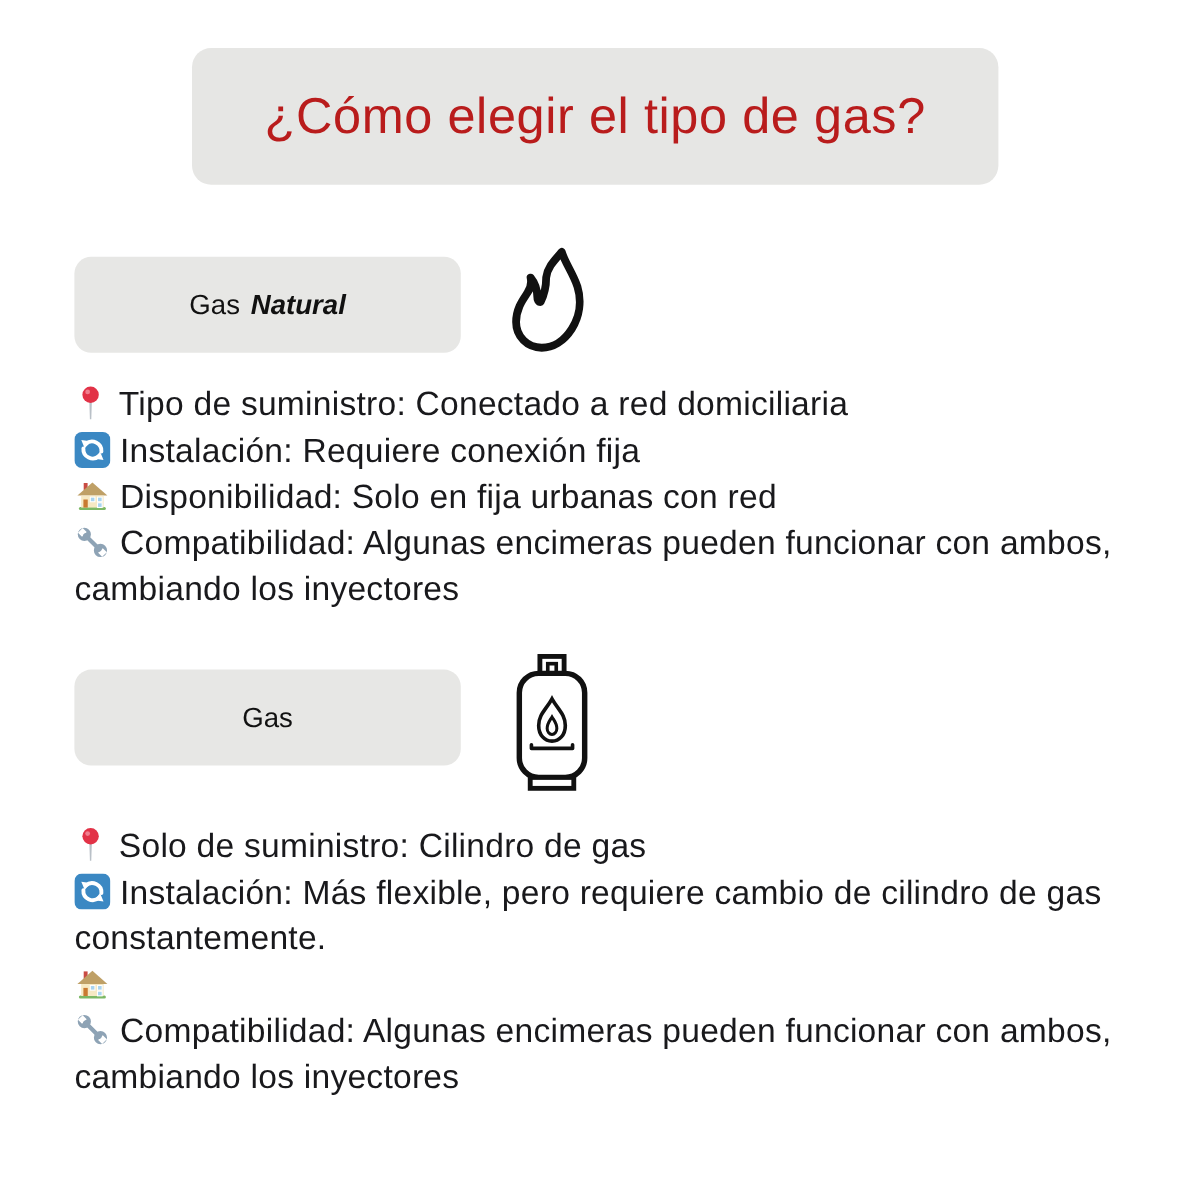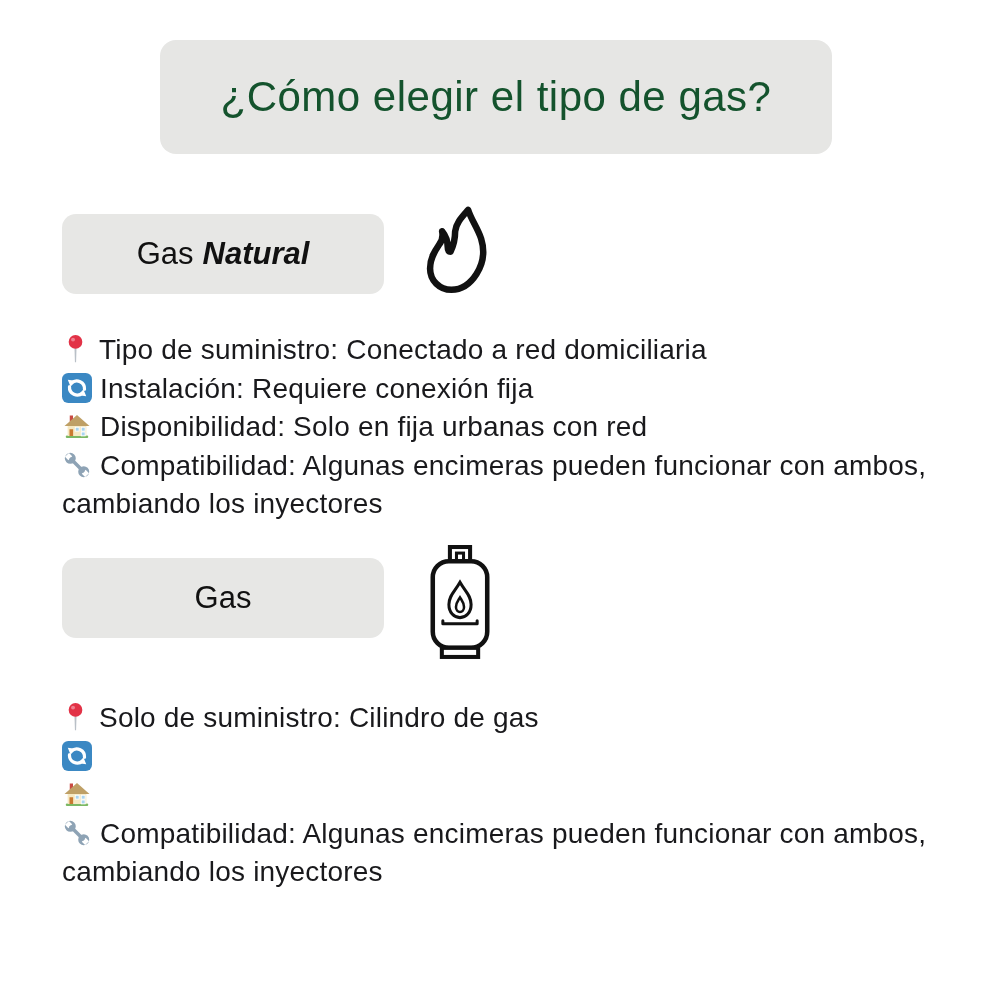--- a/index.html
+++ b/index.html
@@ -8,42 +8,41 @@
     font-family:"Liberation Sans", sans-serif;
     color:#161618;
     position:relative;overflow:hidden;
   }
   .canvas{position:absolute;inset:0;width:990px;height:990px;}
 
   .title-box{
     position:absolute;left:160px;top:40px;width:672px;height:114px;
     background:#e6e6e4;border-radius:16px;
     display:flex;align-items:center;justify-content:center;
-    font-size:42px;font-weight:500;color:#14532d;letter-spacing:.5px;
+    font-size:42px;font-weight:500;color:#b91c1c;letter-spacing:.5px;
   }
 
   .label-box{
     position:absolute;left:62px;width:322px;height:80px;
     background:#e7e7e5;border-radius:14px;
     display:flex;align-items:center;justify-content:center;
-    font-size:31px;color:#111;white-space:nowrap;
+    font-size:23px;color:#111;white-space:nowrap;
   }
   .label-box .bold{font-weight:800;margin-left:9px;font-style:italic;}
   #label-box-1{top:214px;}
   #label-box-2{top:558px;}
 
   .section-icon{position:absolute;}
   #flame-icon{left:418px;top:201px;width:78px;height:107px;}
   #cylinder-icon{left:427px;top:544px;width:66px;height:119px;}
 
   .list{
     position:absolute;left:62px;width:876px;
     font-size:28px;line-height:38.6px;color:#19191c;
     letter-spacing:.2px;
-    margin-top:13px;
   }
   #list-1{top:318px;}
   #list-2{top:686px;}
   .list p{margin:0;}
 
   .emoji{display:inline-block;width:30px;height:30px;vertical-align:-5px;margin-right:8px;}
   .emoji.pin{width:19px;height:31px;vertical-align:-6px;margin-right:14px;margin-left:4px;}
 </style>
 </head>
 <body>
@@ -125,21 +124,21 @@
           <circle cx="7.4" cy="5.6" r="2.1" fill="#f07f8f"></circle>
         </svg><span>Solo de suministro: Cilindro de gas</span>
     </p>
     <p>
       <svg class="emoji" viewBox="0 0 24 24">
           <rect width="24" height="24" rx="5" fill="#3b88c3"></rect>
           <path d="M18 13 A6.2 6.2 0 0 0 7.6 8.0" stroke="#fff" stroke-width="2.6" fill="none" stroke-linecap="round"></path>
           <polygon points="4.6,5.4 10.6,6.2 6.9,11.0" fill="#fff"></polygon>
           <path d="M6 11 A6.2 6.2 0 0 0 16.4 16.0" stroke="#fff" stroke-width="2.6" fill="none" stroke-linecap="round"></path>
           <polygon points="19.4,18.6 13.4,17.8 17.1,13.0" fill="#fff"></polygon>
-        </svg>
+        </svg><span>Instalación: Más flexible, pero requiere cambio de cilindro de gas constantemente.</span>
     </p>
     <p>
       <svg class="emoji" viewBox="0 0 24 24">
           <rect x="3" y="19.6" width="18" height="2" rx="1" fill="#7cb864"></rect>
           <rect x="6.2" y="3.6" width="2.6" height="5" fill="#c94b43"></rect>
           <polygon points="2,12 12,3.2 22,12" fill="#bfa066"></polygon>
           <rect x="4.5" y="12" width="15" height="8" fill="#f6e9c3"></rect>
           <rect x="6" y="14.6" width="2.9" height="5.4" fill="#c97a30"></rect>
           <rect x="10.6" y="13" width="3.1" height="3.1" fill="#a9d4ef" stroke="#fff" stroke-width=".7"></rect>
           <rect x="15.4" y="13" width="3.1" height="3.1" fill="#a9d4ef" stroke="#fff" stroke-width=".7"></rect>

